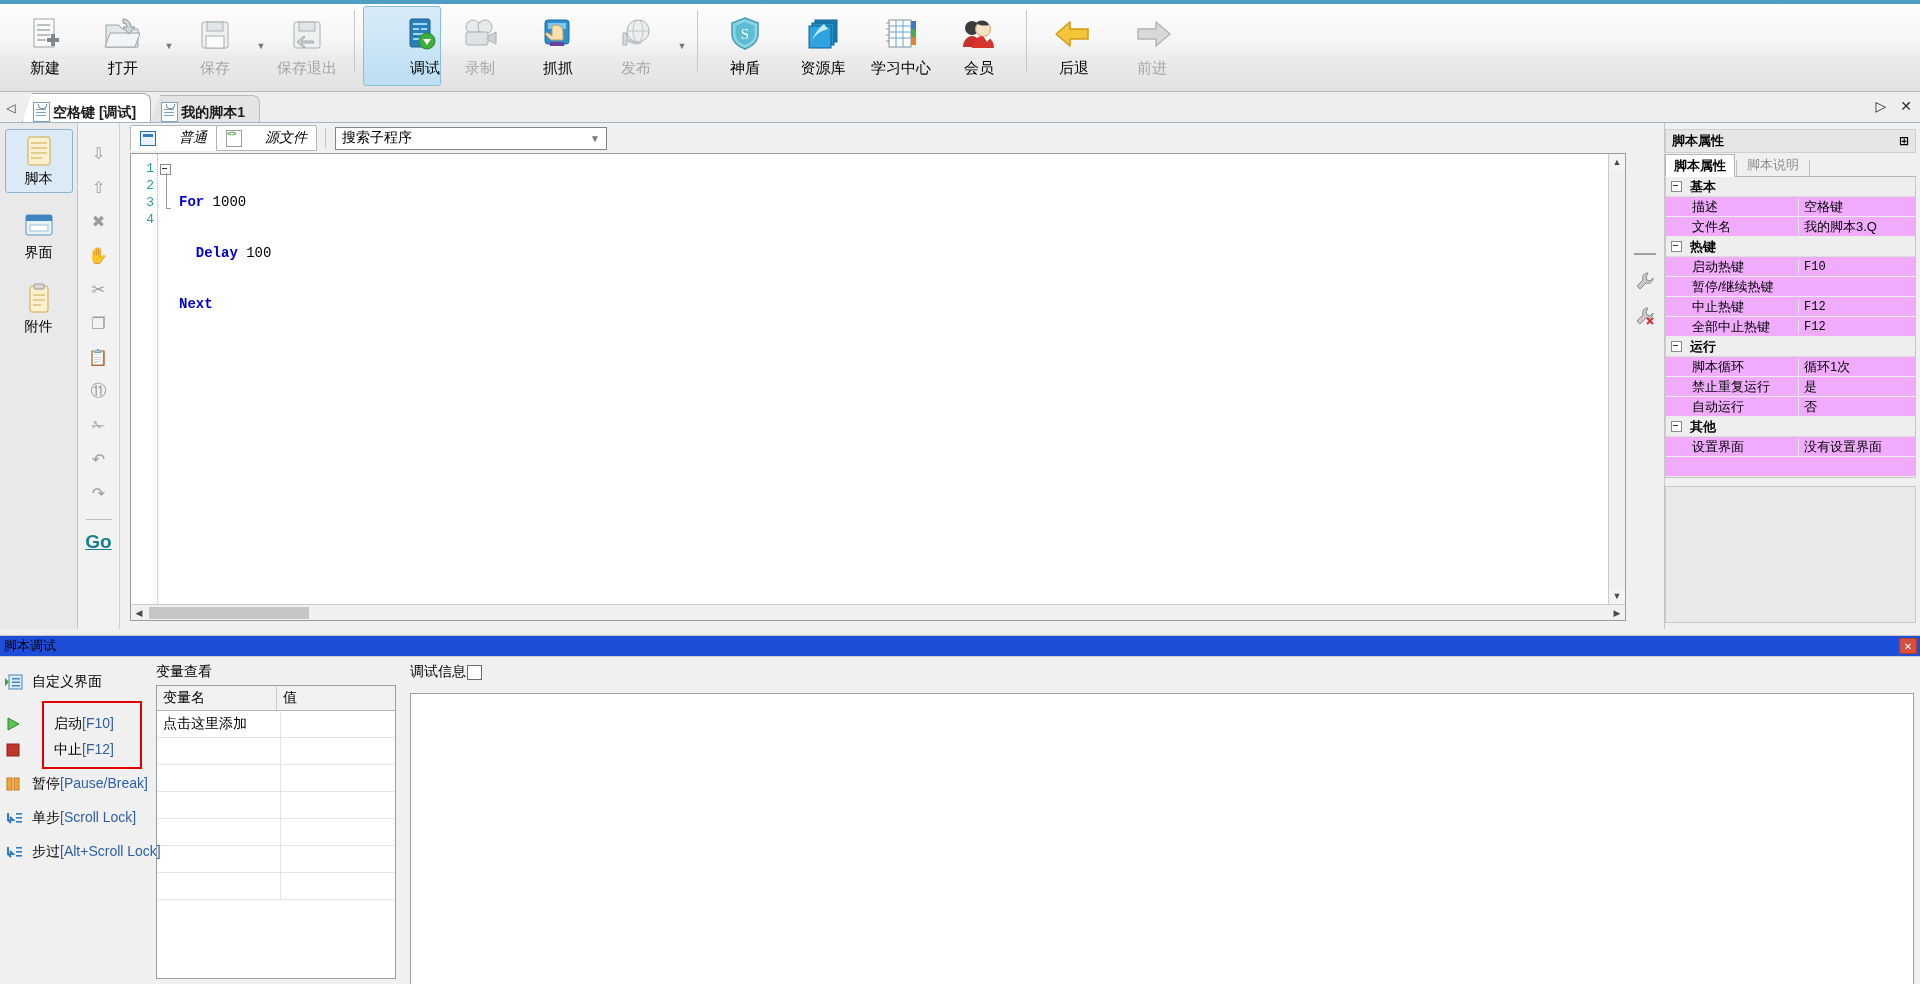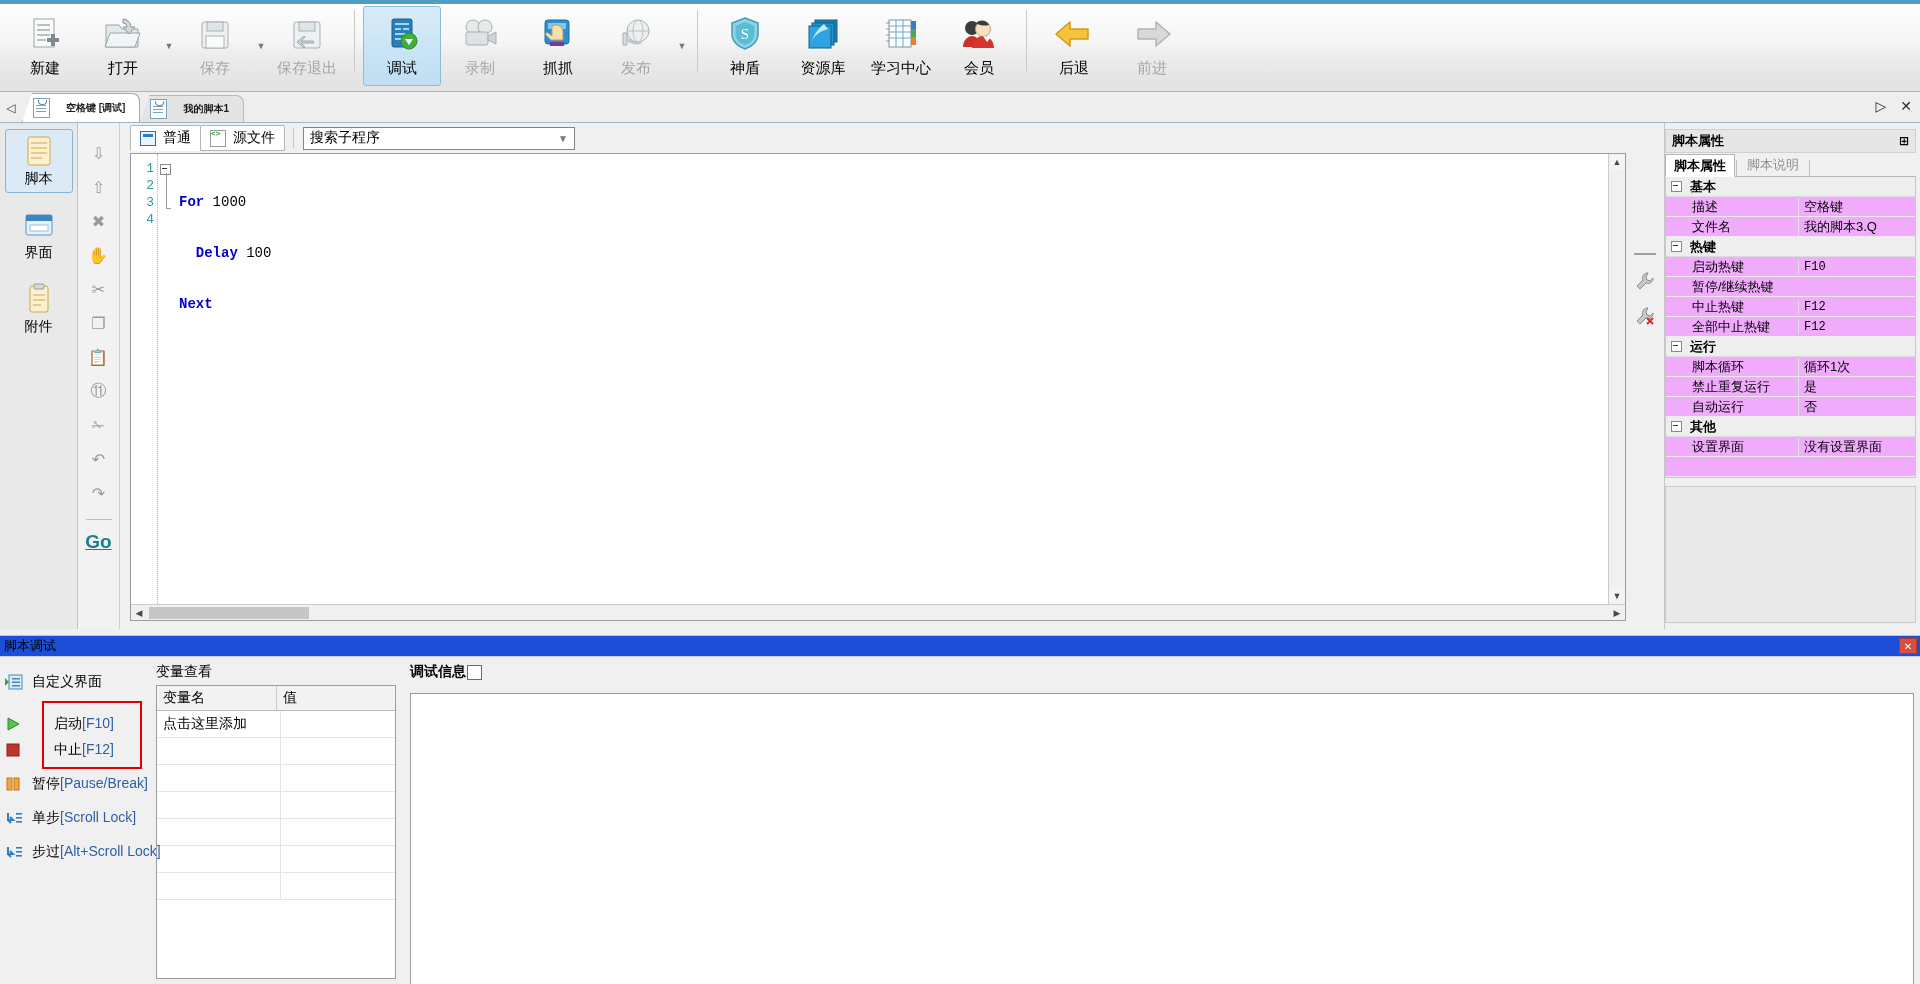--- a/index.html
+++ b/index.html
@@ -28,40 +28,41 @@
     display:flex;flex-direction:column;align-items:center;justify-content:flex-start;
     border:1px solid transparent;border-radius:3px;
     cursor:default;box-sizing:border-box;padding-top:6px;
   }
   .rbtn .ico{height:44px;display:flex;align-items:center;justify-content:center;}
   .rbtn .lbl{font-size:15px;margin-top:2px;line-height:18px;white-space:nowrap;}
   .rbtn.dis .lbl{color:#a6a6a6;}
   .rbtn.active{
     background:linear-gradient(180deg,#d8ecf8 0%,#bedef3 100%);
     border:1px solid #8bbcd9;
+    align-items:flex-end;
   }
   .rsep{width:1px;height:62px;background:#c9c9c9;margin:6px 8px 0 8px;}
   .drop-caret{
     width:14px;height:80px;display:flex;align-items:center;justify-content:center;
     color:#777;font-size:9px;margin-top:2px;
   }
 
   
   .tabstrip{
     height:30px;background:#eeeeee;border-bottom:1px solid #9fb6c4;
     display:flex;align-items:flex-end;position:relative;
   }
   .tabarrow{
     width:22px;height:28px;display:flex;align-items:center;justify-content:center;
     font-size:12px;color:#3a3a3a;
   }
   .ftab{
-    height:26px;display:flex;align-items:center;gap:16px;
+    height:26px;display:flex;align-items:flex-end;gap:3px;
     padding:0 14px 0 10px;margin-right:-1px;
-    font-size:10px;font-weight:bold;color:#1b1b1b;
+    font-size:14px;font-weight:bold;color:#1b1b1b;
     background:#e4e4e4;
     border:1px solid #b9b9b9;border-bottom:none;
     border-radius:0 8px 0 0;
     position:relative;
     clip-path:polygon(10px 0,100% 0,100% 100%,0 100%);
   }
   .ftab.sel{background:#ffffff;height:28px;border-color:#a8a8a8;z-index:3;}
   .tabstrip-right{
     position:absolute;right:8px;top:6px;display:flex;gap:14px;align-items:center;
     font-size:14px;color:#2a2a2a;
@@ -106,23 +107,23 @@
   .tc-sep{width:26px;height:1px;background:#bdbdbd;margin:6px 0 8px 0;}
   .tc-go{font-size:19px;color:#17808f;font-weight:bold;text-decoration:underline;}
 
   
   .editor-col{flex:1;display:flex;flex-direction:column;background:#f0f0f0;min-width:0;}
   .ed-toolbar{
     height:30px;display:flex;align-items:center;gap:0;padding-left:10px;
     background:#f0f0f0;
   }
   .vtab{
-    display:flex;align-items:center;gap:7px;height:24px;padding:0 9px;
+    display:flex;align-items:center;gap:23px;height:24px;padding:0 9px;
     background:#ffffff;border:1px solid #b5b5b5;font-size:14px;
-    border-radius:2px 2px 0 0;margin-right:-1px;
+    border-radius:2px 2px 0 0;margin-right:-1px;font-style:italic;
   }
   .vtab.on{border-bottom-color:#fff;}
   .sq-ico{width:14px;height:13px;border:1px solid #2b6fa8;background:#eaf3fb;position:relative;}
   .sq-ico:after{content:"";position:absolute;left:2px;top:2px;right:2px;height:3px;background:#2f7fc0;}
   .src-ico{width:14px;height:15px;background:#fff;border:1px solid #9c9c9c;position:relative;}
   .src-ico:after{content:"<>";position:absolute;left:0;top:-2px;font-size:8px;color:#3aa03a;font-weight:bold;}
   .ed-sep{width:1px;height:20px;background:#c4c4c4;margin:0 9px;}
   .searchbox{
     width:272px;height:23px;border:1px solid #848484;background:#fff;
     display:flex;align-items:center;justify-content:space-between;
@@ -248,21 +249,21 @@
   .vth{display:flex;height:24px;background:#f2f2f2;border-bottom:1px solid #b9b9b9;font-size:14px;}
   .vth div{display:flex;align-items:center;padding-left:6px;box-sizing:border-box;}
   .vth .c1{width:120px;border-right:1px solid #c9c9c9;}
   .vth .c2{flex:1;}
   .vtr{display:flex;height:26px;font-size:14px;border-bottom:1px solid #e4e4e4;}
   .vtr div{display:flex;align-items:center;padding-left:6px;box-sizing:border-box;}
   .vtr .c1{width:124px;border-right:1px solid #e4e4e4;}
   .vtr .c2{flex:1;}
 
   .infopane{flex:1;padding-top:6px;padding-right:6px;box-sizing:border-box;}
-  .info-head{display:flex;align-items:center;gap:1px;font-size:14px;margin-bottom:12px;font-weight:bold;}
+  .info-head{display:flex;align-items:center;gap:1px;font-size:14px;margin-bottom:12px;}
   .cbox{width:13px;height:13px;border:1px solid #6b6b6b;background:#fff;flex:none;}
   .info-box{border:1px solid #9d9d9d;background:#fff;height:calc(100% - 28px);}
 </style>
 </head>
 <body>
 
 <div class="app">
 
   <div class="accent-bar"></div>
 

